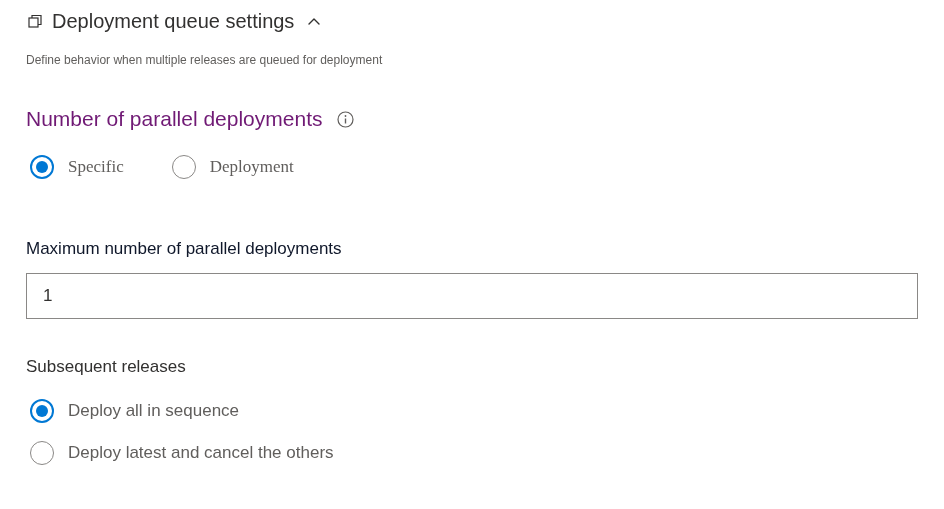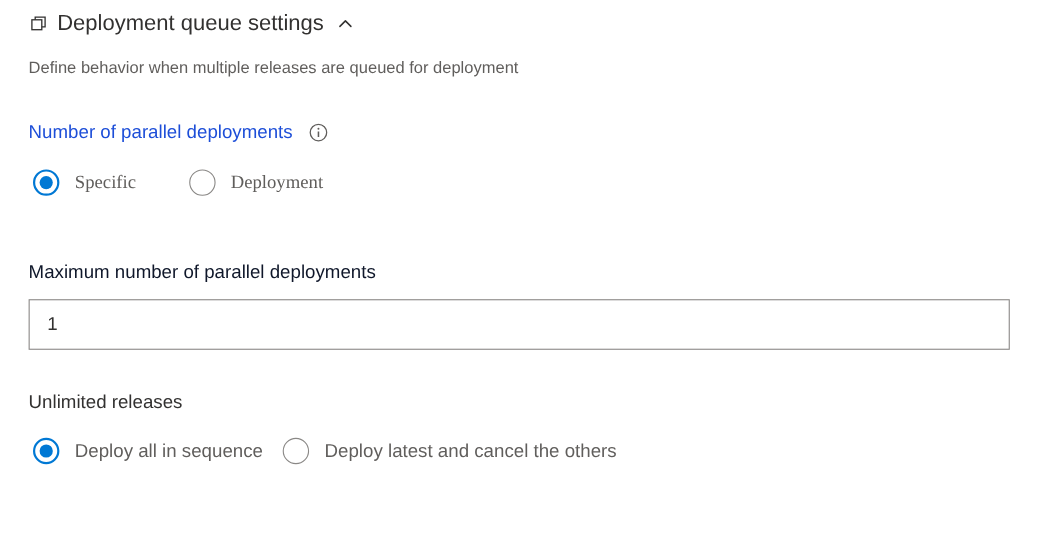--- a/index.html
+++ b/index.html
@@ -32,52 +32,52 @@
       font-size: 20px;
       font-weight: 400;
       color: #323130;
     }
     .chevron-icon {
       display: inline-flex;
       align-items: center;
       margin-left: 4px;
     }
     .section-subtitle {
-      font-size: 15px;
+      font-size: 12px;
       color: #605e5c;
       margin-bottom: 40px;
     }
     .field-label-row {
       display: flex;
       align-items: center;
       gap: 14px;
       margin-bottom: 24px;
     }
     .field-label {
-      font-size: 17px;
-      color: #1d4ed8;
+      font-size: 21px;
+      color: #701a75;
       font-weight: 400;
     }
     .info-icon {
       display: inline-flex;
       align-items: center;
       justify-content: center;
       width: 18px;
       height: 18px;
     }
     .radio-row {
       display: flex;
       gap: 48px;
       margin-bottom: 60px;
       margin-left: 4px;
       font-family: Liberation Serif, serif;
     }
     .radio-column {
       display: flex;
-      flex-direction: row;
+      flex-direction: column;
       gap: 18px;
       margin-bottom: 8px;
       margin-left: 4px;
     }
     .radio-option {
       display: flex;
       align-items: center;
       gap: 14px;
       cursor: pointer;
     }
@@ -171,21 +171,21 @@
     <div class="radio-circle"></div>
     <span class="radio-label">Deployment</span>
   </div>
 </div>
 
 <div class="text-input-wrapper">
   <div class="text-input-label">Maximum number of parallel deployments</div>
   <input type="text" class="text-input" value="1" style="">
 </div>
 
-<div class="subsection-label">Unlimited releases</div>
+<div class="subsection-label">Subsequent releases</div>
 
 <div class="radio-column">
   <div class="radio-option">
     <div class="radio-circle selected">
       <div class="radio-dot"></div>
     </div>
     <span class="radio-label">Deploy all in sequence</span>
   </div>
   <div class="radio-option">
     <div class="radio-circle"></div>

